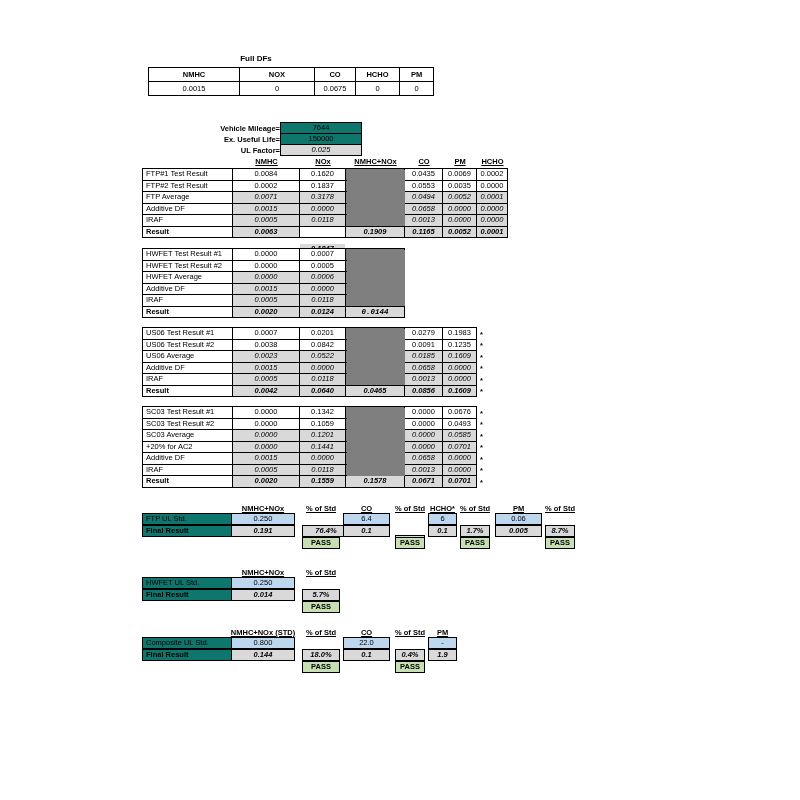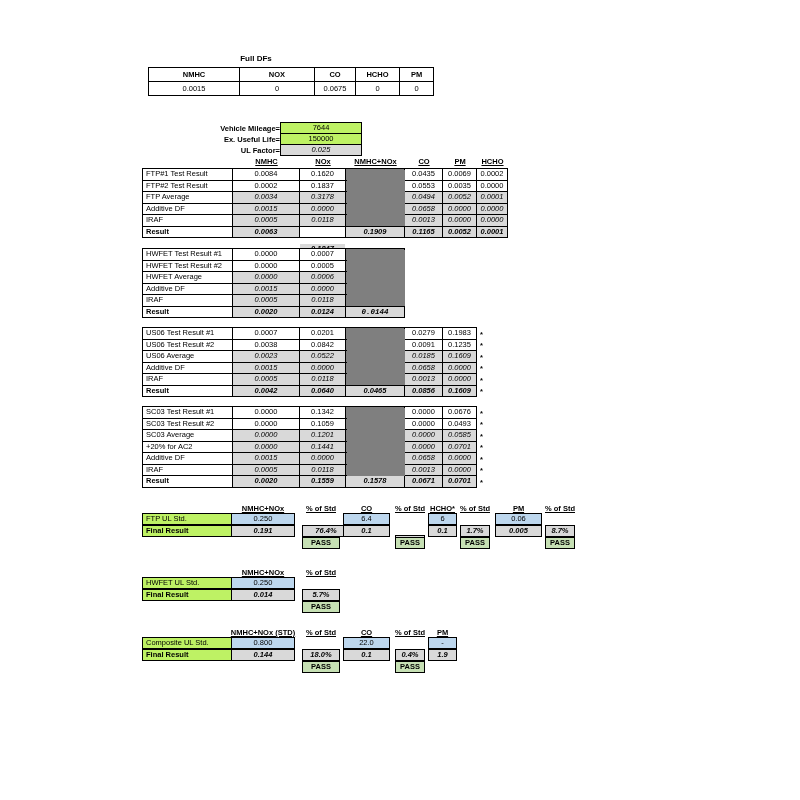--- a/index.html
+++ b/index.html
@@ -1,21 +1,21 @@
 <!DOCTYPE html>
 <html><head>
 <meta charset="utf-8">
 <style>
   html,body{margin:0;padding:0}
   body{width:800px;height:800px;background:#fff;position:relative;
        font-family:"Liberation Sans",sans-serif;font-size:7.5px;color:#000;overflow:hidden}
   *{box-sizing:border-box;white-space:nowrap}
   .abs{position:absolute}
   
-  .box{position:absolute;height:12px;border:1.5px solid #000;background:#bef264;
+  .box{position:absolute;height:12px;border:1.5px solid #000;background:#0f766e;
        display:flex;align-items:center;justify-content:center;line-height:1}
   .lab{justify-content:flex-start;padding-left:3px}
   .blue{background:#BDD7EE}
   .gray{background:#D9D9D9;font-style:italic}
   .strong{font-weight:bold}
   .green{background:#C6E0B4;font-weight:bold}
   
   .hdr{position:absolute;height:11px;display:flex;align-items:flex-end;justify-content:center;font-weight:bold}
   .hdr span{text-decoration:underline}
   
@@ -112,21 +112,21 @@
         <span class="cellv" style="display: flex; align-items: center; justify-content: center; width: 100%; height: 100%;">0.0553</span>
       </div>
       <div class="c input">
         <span class="cellv" style="display: flex; align-items: center; justify-content: center; width: 100%; height: 100%;">0.0035</span>
       </div>
       <div class="c input">
         <span class="cellv" style="display: flex; align-items: center; justify-content: center; width: 100%; height: 100%;">0.0000</span>
       </div>
       <div class="c l calc">FTP Average</div>
       <div class="c calc">
-        <span class="cellv" style="display: flex; align-items: center; justify-content: center; width: 100%; height: 100%;">0.0034</span>
+        <span class="cellv" style="display: flex; align-items: center; justify-content: center; width: 100%; height: 100%;">0.0071</span>
       </div>
       <div class="c calc">
         <span class="cellv" style="display: flex; align-items: center; justify-content: center; width: 100%; height: 100%;">0.3178</span>
       </div>
       <div class="c dk"></div>
       <div class="c calc">
         <span class="cellv" style="display: flex; align-items: center; justify-content: center; width: 100%; height: 100%;">0.0494</span>
       </div>
       <div class="c calc">
         <span class="cellv" style="display: flex; align-items: center; justify-content: center; width: 100%; height: 100%;">0.0052</span>

